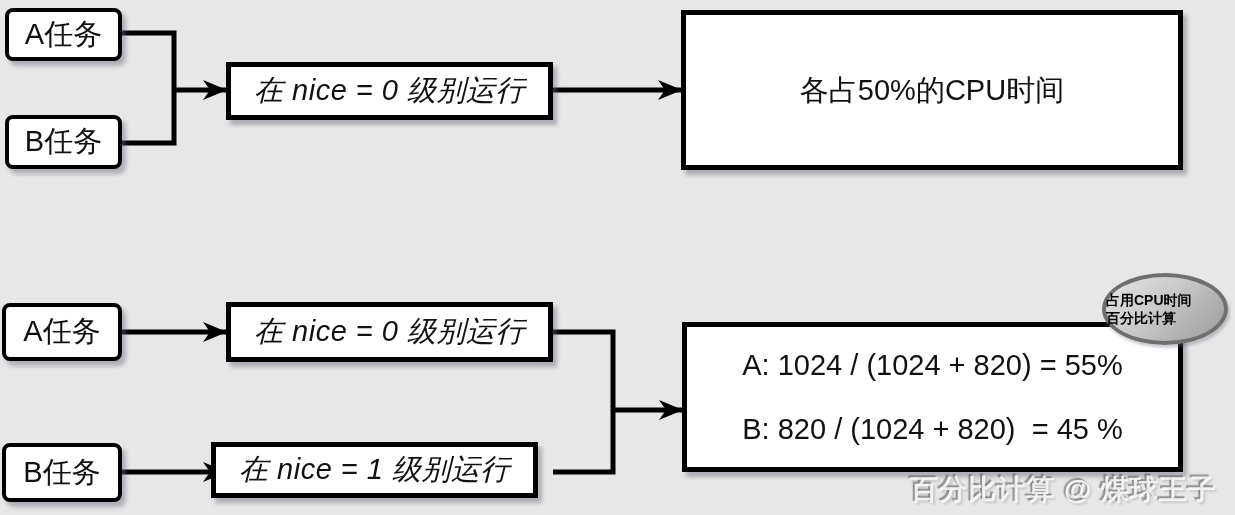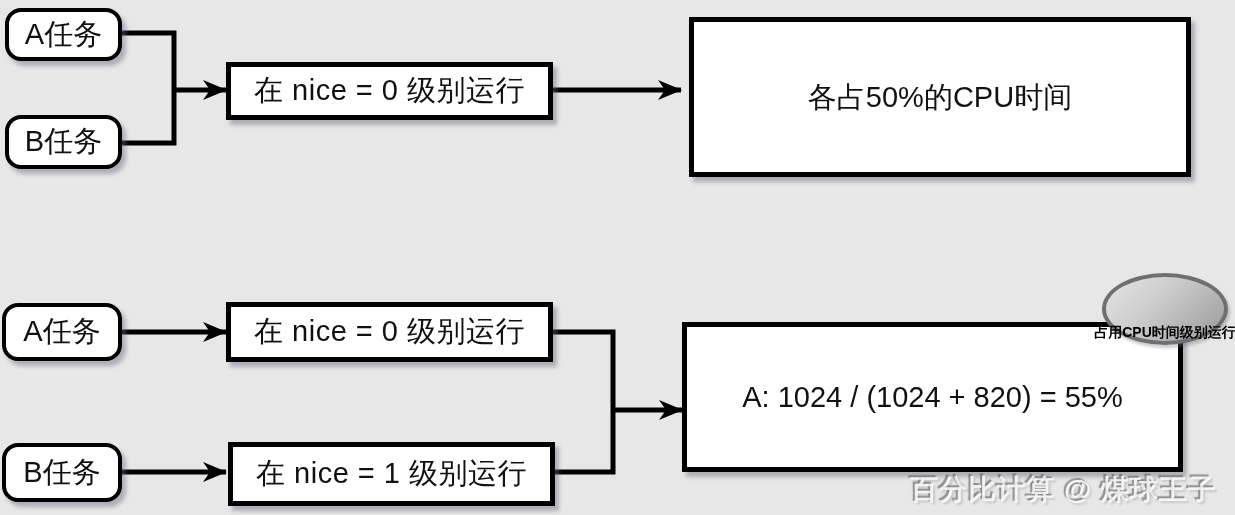--- a/index.html
+++ b/index.html
@@ -15,44 +15,45 @@
     position:absolute;
     box-sizing:border-box;
     background:#ffffff;
     border:5px solid #000000;
     display:flex;align-items:center;justify-content:center;
     box-shadow:4px 5px 4px rgba(105,105,125,0.45);
     z-index:2;
     color:#111;
   }
   .task{
-    border-radius:16px;
+    border-radius:8px;
     border-width:4.5px;
     font-size:29px;
   }
   .process{
     font-size:29px;
     letter-spacing:0.5px;
+    font-style:italic;
   }
   .result{
     flex-direction:column;
     font-size:29px;
     text-align:center;
   }
   .result .line{white-space:pre;line-height:37px;}
   .result-bottom .line{line-height:36px;}
   .result-bottom{gap:28px;}
   .badge{
     position:absolute;
     box-sizing:border-box;
     left:1102px;top:273px;width:126px;height:72px;
     border-radius:50%;
     border:4px solid #6f6f6f;
     background:linear-gradient(135deg,#e6e6e6 0%,#c9c9c9 45%,#9a9a9a 100%);
-    display:flex;align-items:flex-end;justify-content:center;
+    display:flex;flex-direction:column;align-items:flex-start;justify-content:center;
     z-index:3;
     box-shadow:2px 3px 3px rgba(105,105,125,0.35);
   }
   .badge .line{
     font-size:14px;font-weight:bold;color:#000;line-height:18px;white-space:pre;
   }
   .watermark{
     position:absolute;
     right:18px;bottom:6px;
     font-size:28px;font-weight:bold;letter-spacing:1px;
@@ -89,44 +90,45 @@
   </div>
 
   <div class="box task" style="left:5px;top:115px;width:117px;height:54px;">
     <span>B任务</span>
   </div>
 
   <div class="box process" style="left:226px;top:62px;width:327px;height:58px;">
     <span>在 nice = 0 级别运行</span>
   </div>
 
-  <div class="box result" style="left:681px;top:17px;width:502px;height:160px;margin-left:8px;">
+  <div class="box result" style="left:681px;top:10px;width:502px;height:160px;">
     <div class="line">各占50%的CPU时间</div>
   </div>
 
   <div class="box task" style="left:2px;top:303px;width:120px;height:58px;">
     <span>A任务</span>
   </div>
 
   <div class="box task" style="left:2px;top:443px;width:120px;height:59px;">
     <span>B任务</span>
   </div>
 
   <div class="box process" style="left:226px;top:302px;width:327px;height:60px;">
     <span>在 nice = 0 级别运行</span>
   </div>
 
-  <div class="box process" style="left:228px;top:442px;width:327px;height:64px;">
+  <div class="box process" style="left:211px;top:442px;width:327px;height:56px;">
     <span>在 nice = 1 级别运行</span>
   </div>
 
   <div class="box result result-bottom" style="left:682px;top:322px;width:501px;height:150px;">
     <div class="line">A: 1024 / (1024 + 820) = 55%</div>
+    <div class="line">B: 820 / (1024 + 820)  = 45 %</div>
   </div>
 
   <div class="badge">
     <div class="line">占用CPU时间</div>
-    <div class="line">级别运行</div>
+    <div class="line">百分比计算</div>
   </div>
 
   <div class="watermark">百分比计算 @ 煤球王子</div>
 
 </div>
 
 </body></html>

